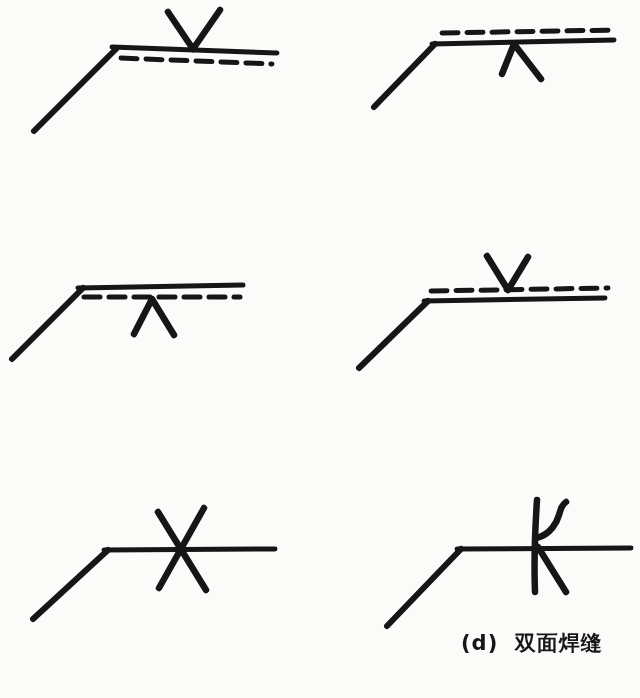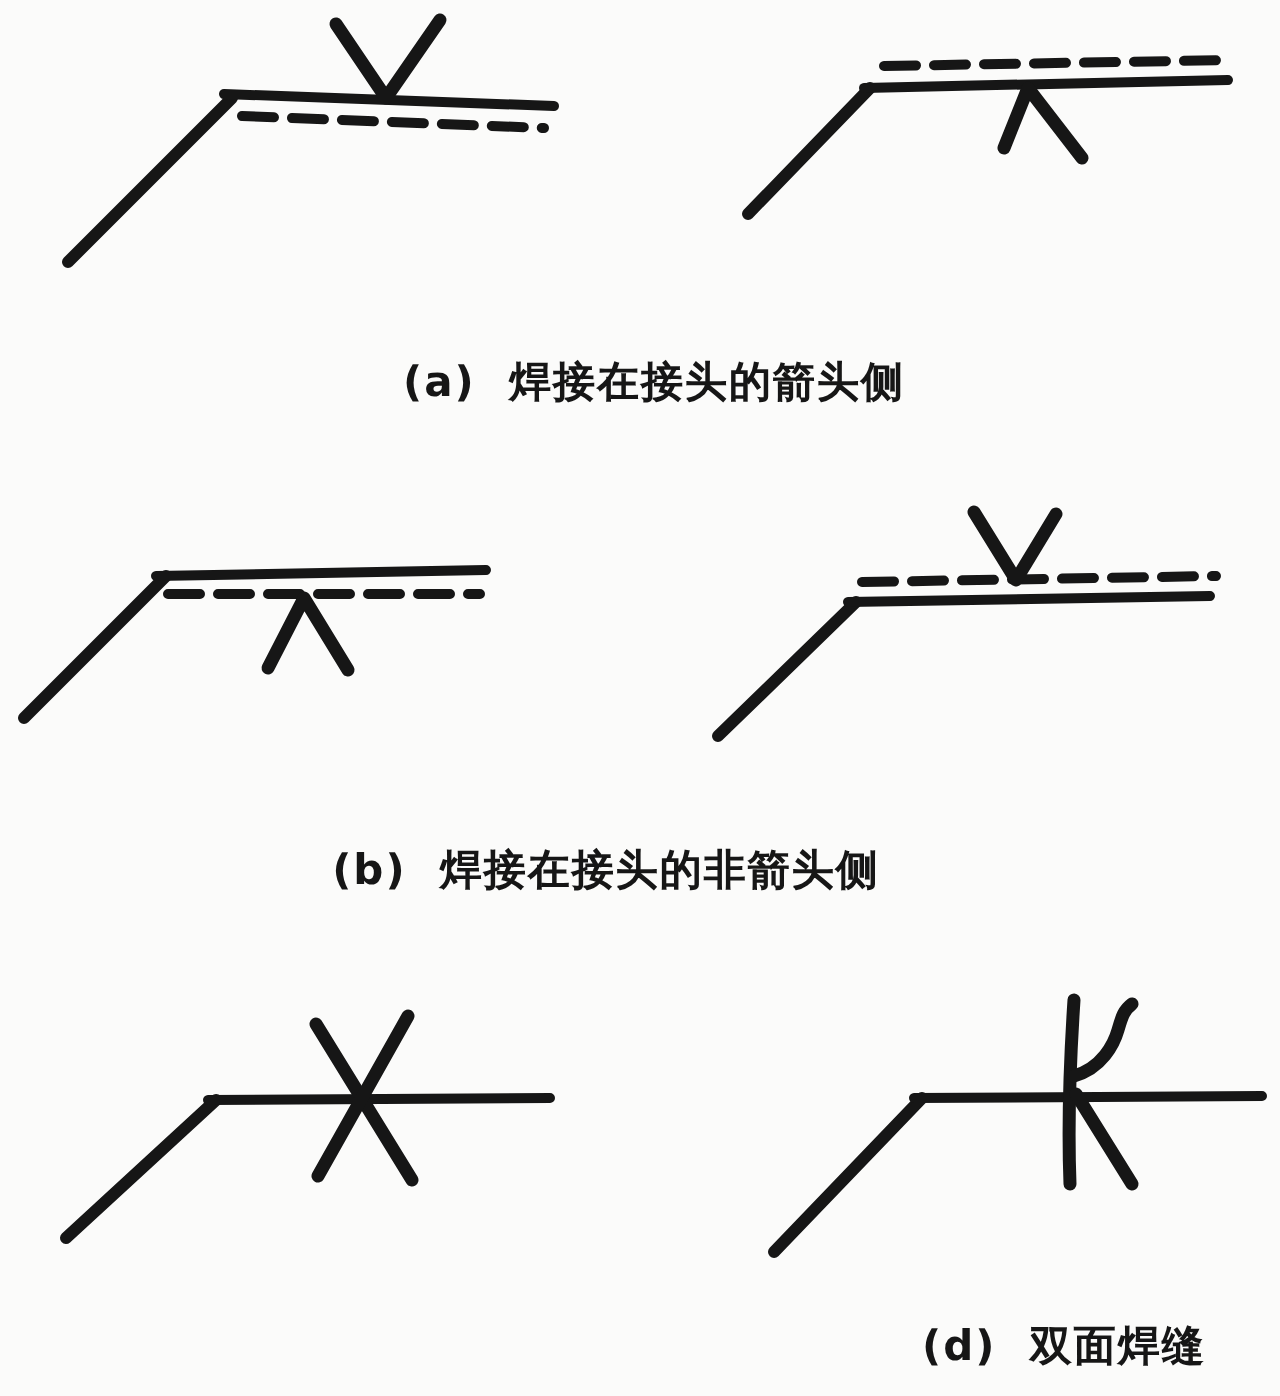--- a/index.html
+++ b/index.html
@@ -91,20 +91,18 @@
 
     <g>
       <path class="leader" d="M387,626 L461,549"></path>
       <path class="ref" d="M457,549 L631,548"></path>
       <path class="sym" d="M537,500 C535,530 534,566 535,592"></path>
       <path class="sym" d="M537,538 C551,534 557,522 559,515 C561,508 562,505 566,502"></path>
       <path class="sym" d="M538,547 L566,592"></path>
     </g>
   </svg>
 
-  <div class="caption centered" style="left:327px; top:177px;">(a)  焊接在接头的箭头侧</div>
-
-  <div class="caption centered" style="left:303px; top:421px;">(b)  焊接在接头的非箭头侧</div>
 
 
-  <div class="caption" style="left:461px; top:659px;">(d)  双面焊缝</div>
+
+  <div class="caption" style="left:461px; top:629px;">(d)  双面焊缝</div>
 
 </div>
 
 </body></html>

